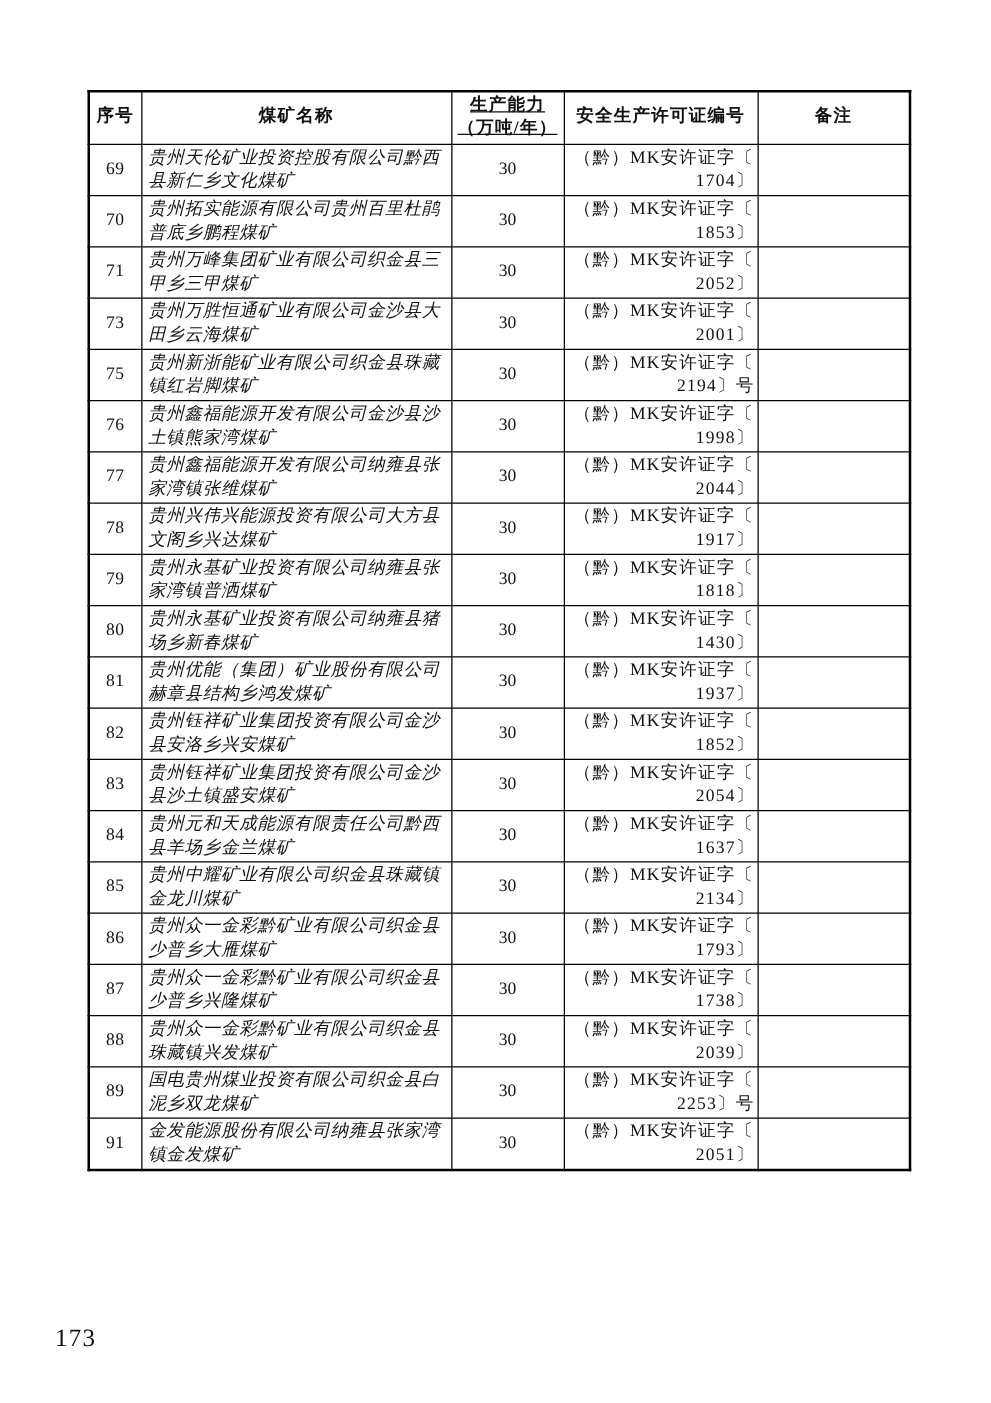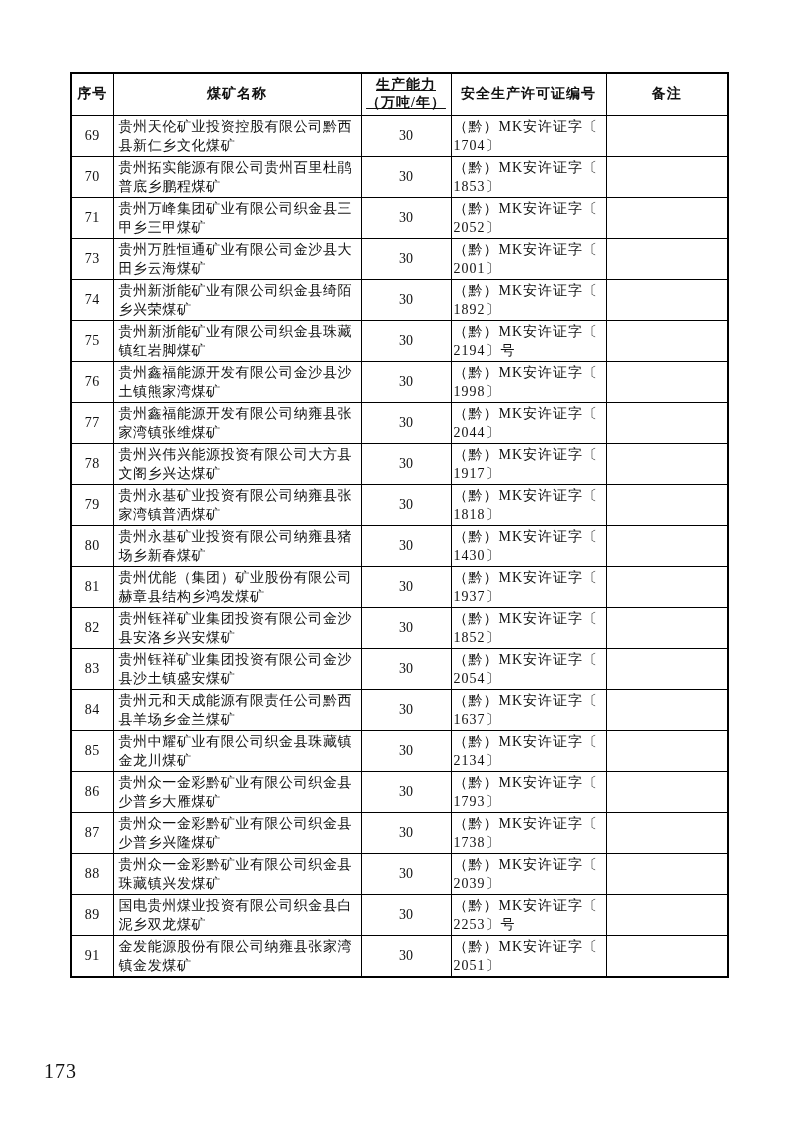--- a/index.html
+++ b/index.html
@@ -44,24 +44,25 @@
   td.c-no {
     text-align: center;
     letter-spacing: 0.5px;
   }
   td.c-name {
     text-align: left;
     padding: 1px 5px;
     line-height: 19px;
     letter-spacing: 0.6px;
     word-break: break-all;
+    font-style: italic;
   }
   td.c-cap { text-align: center; }
   td.c-lic {
-    text-align: left;
+    text-align: right;
     padding: 1px 2px;
     letter-spacing: 1px;
   }
   .lic-line { display: block; line-height: 19px; }
   td.c-remark { }
   .page-number {
     position: absolute;
     top: 1060px;
     left: 0;
     width: 100%;
@@ -129,30 +130,20 @@
     <td class="c-no">73</td>
     <td class="c-name">贵州万胜恒通矿业有限公司金沙县大田乡云海煤矿</td>
     <td class="c-cap">30</td>
     <td class="c-lic">
       <span class="lic-line">（黔）MK安许证字〔</span>
       <span class="lic-line">2001〕</span>
     </td>
     <td class="c-remark"></td>
   </tr>
         <tr>
-    <td class="c-no">74</td>
-    <td class="c-name">贵州新浙能矿业有限公司织金县绮陌乡兴荣煤矿</td>
-    <td class="c-cap">30</td>
-    <td class="c-lic">
-      <span class="lic-line">（黔）MK安许证字〔</span>
-      <span class="lic-line">1892〕</span>
-    </td>
-    <td class="c-remark"></td>
-  </tr>
-        <tr>
     <td class="c-no">75</td>
     <td class="c-name">贵州新浙能矿业有限公司织金县珠藏镇红岩脚煤矿</td>
     <td class="c-cap">30</td>
     <td class="c-lic">
       <span class="lic-line">（黔）MK安许证字〔</span>
       <span class="lic-line">2194〕号</span>
     </td>
     <td class="c-remark"></td>
   </tr>
         <tr>

